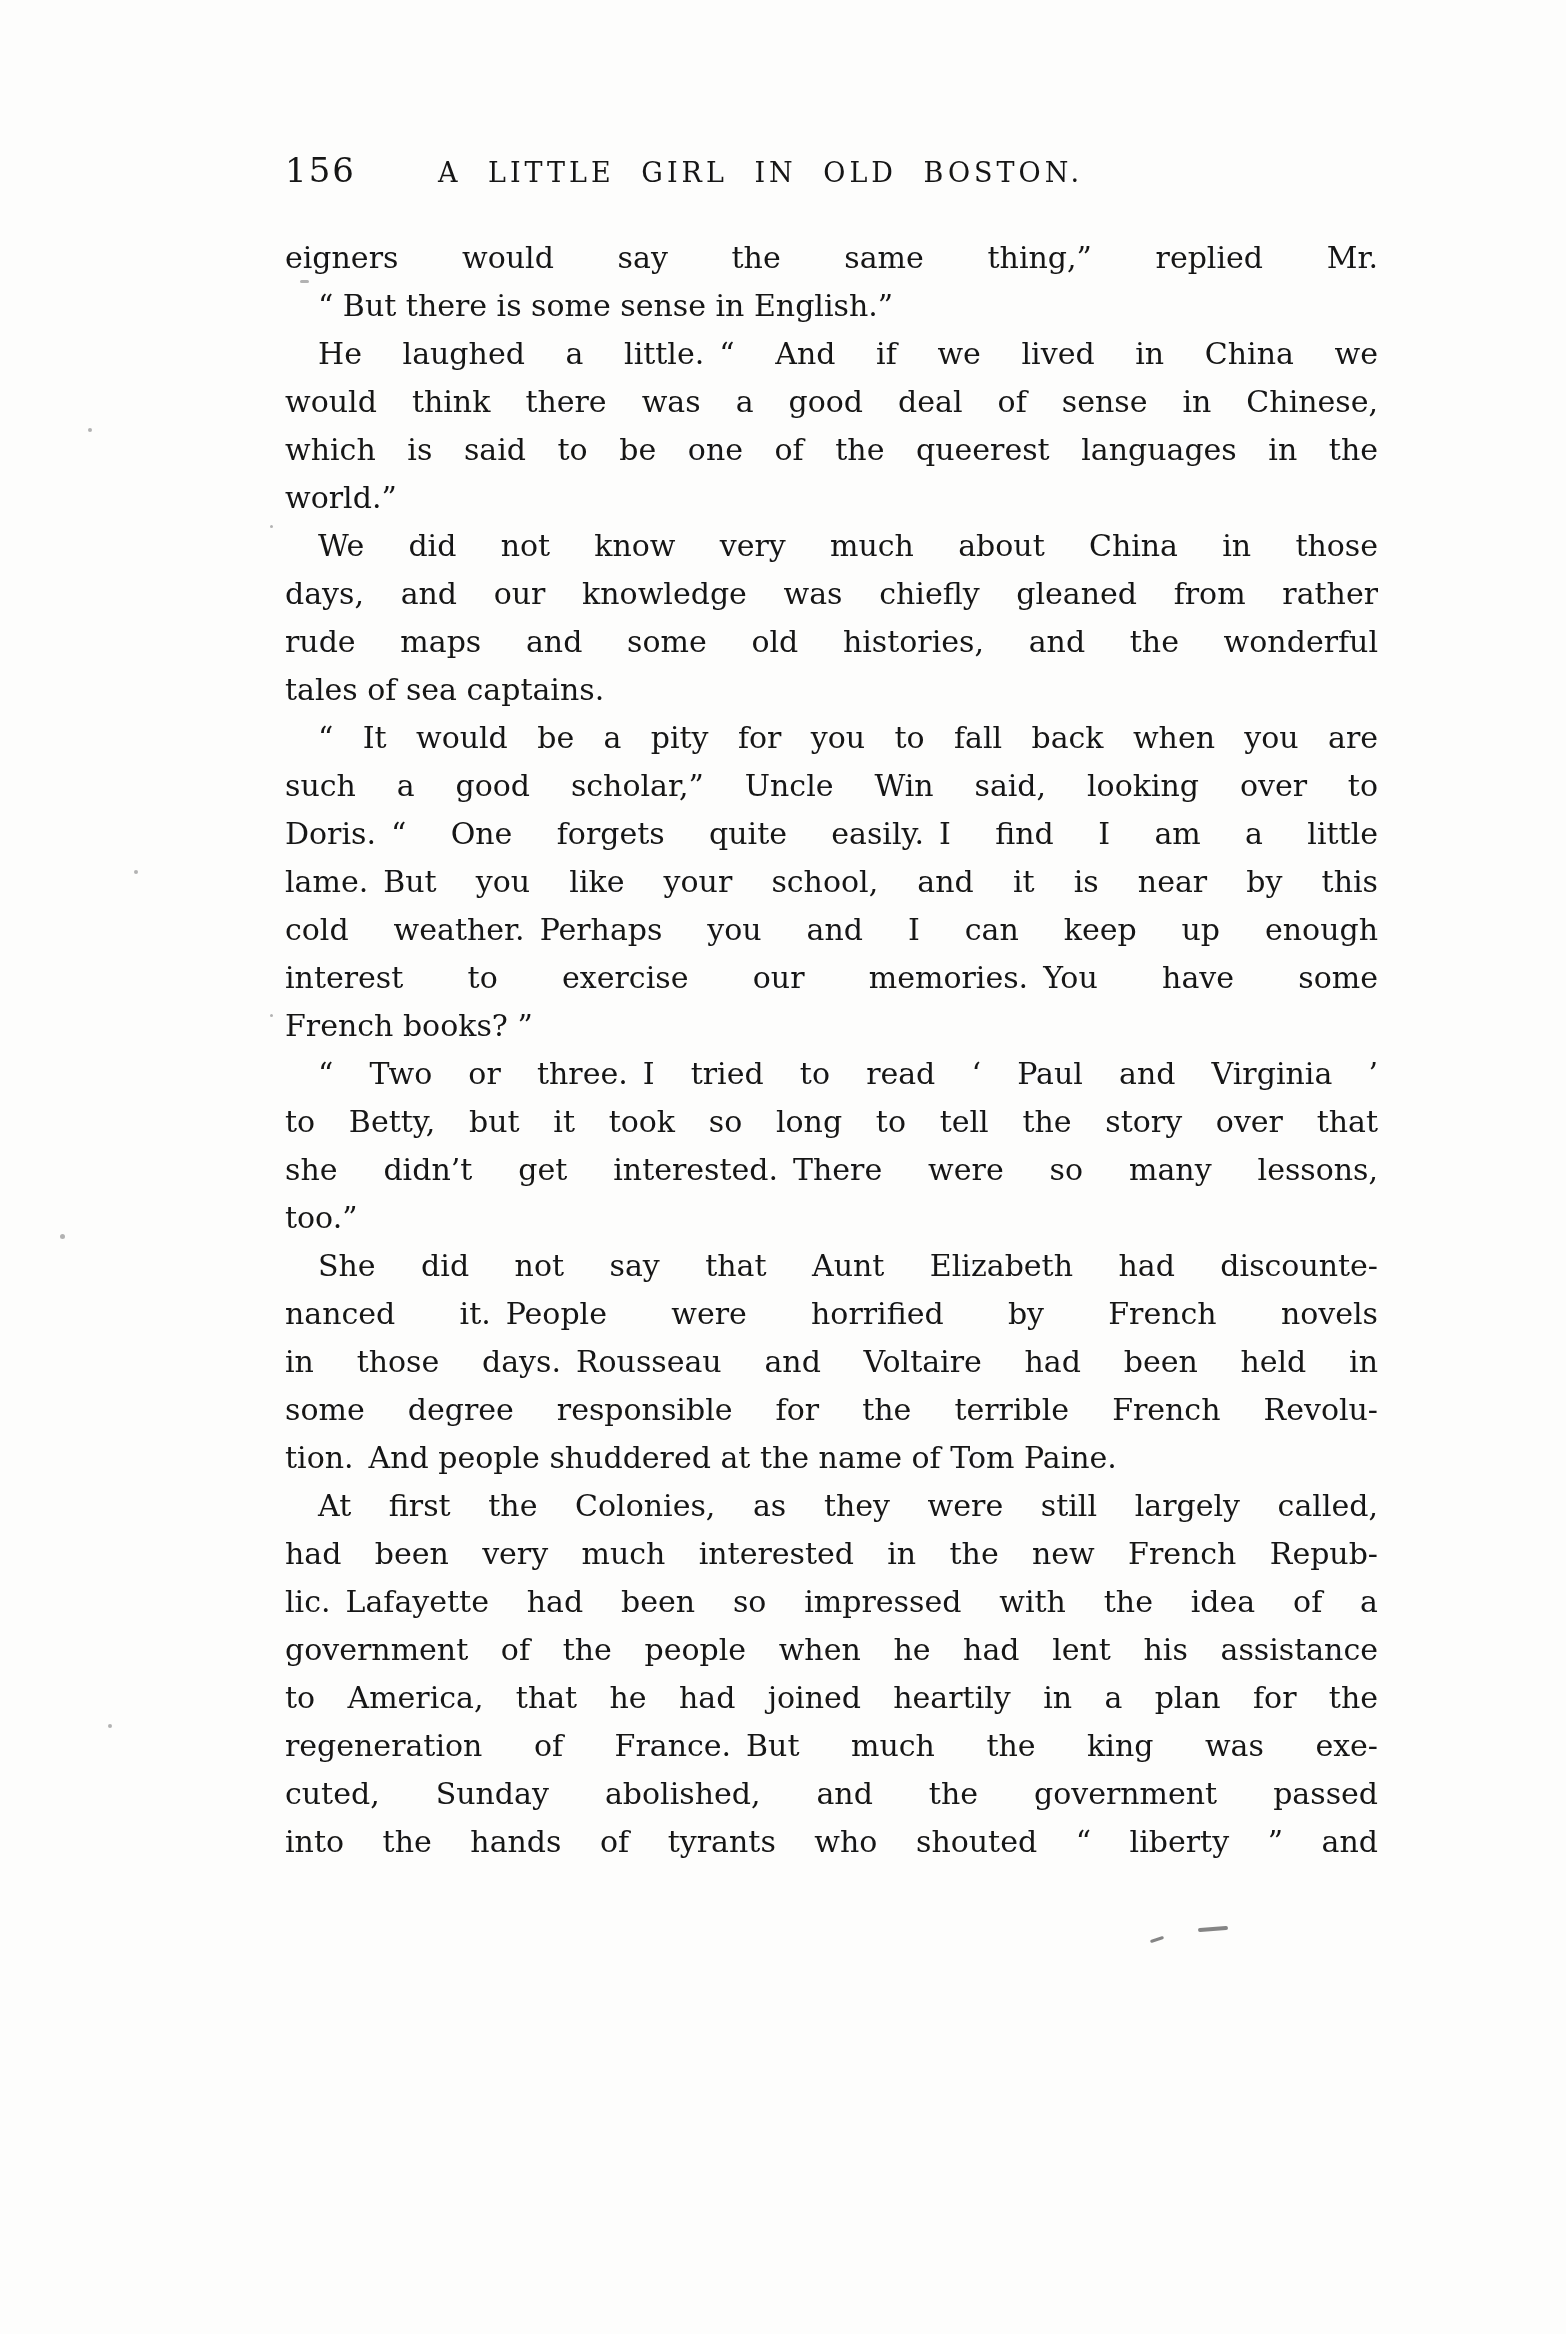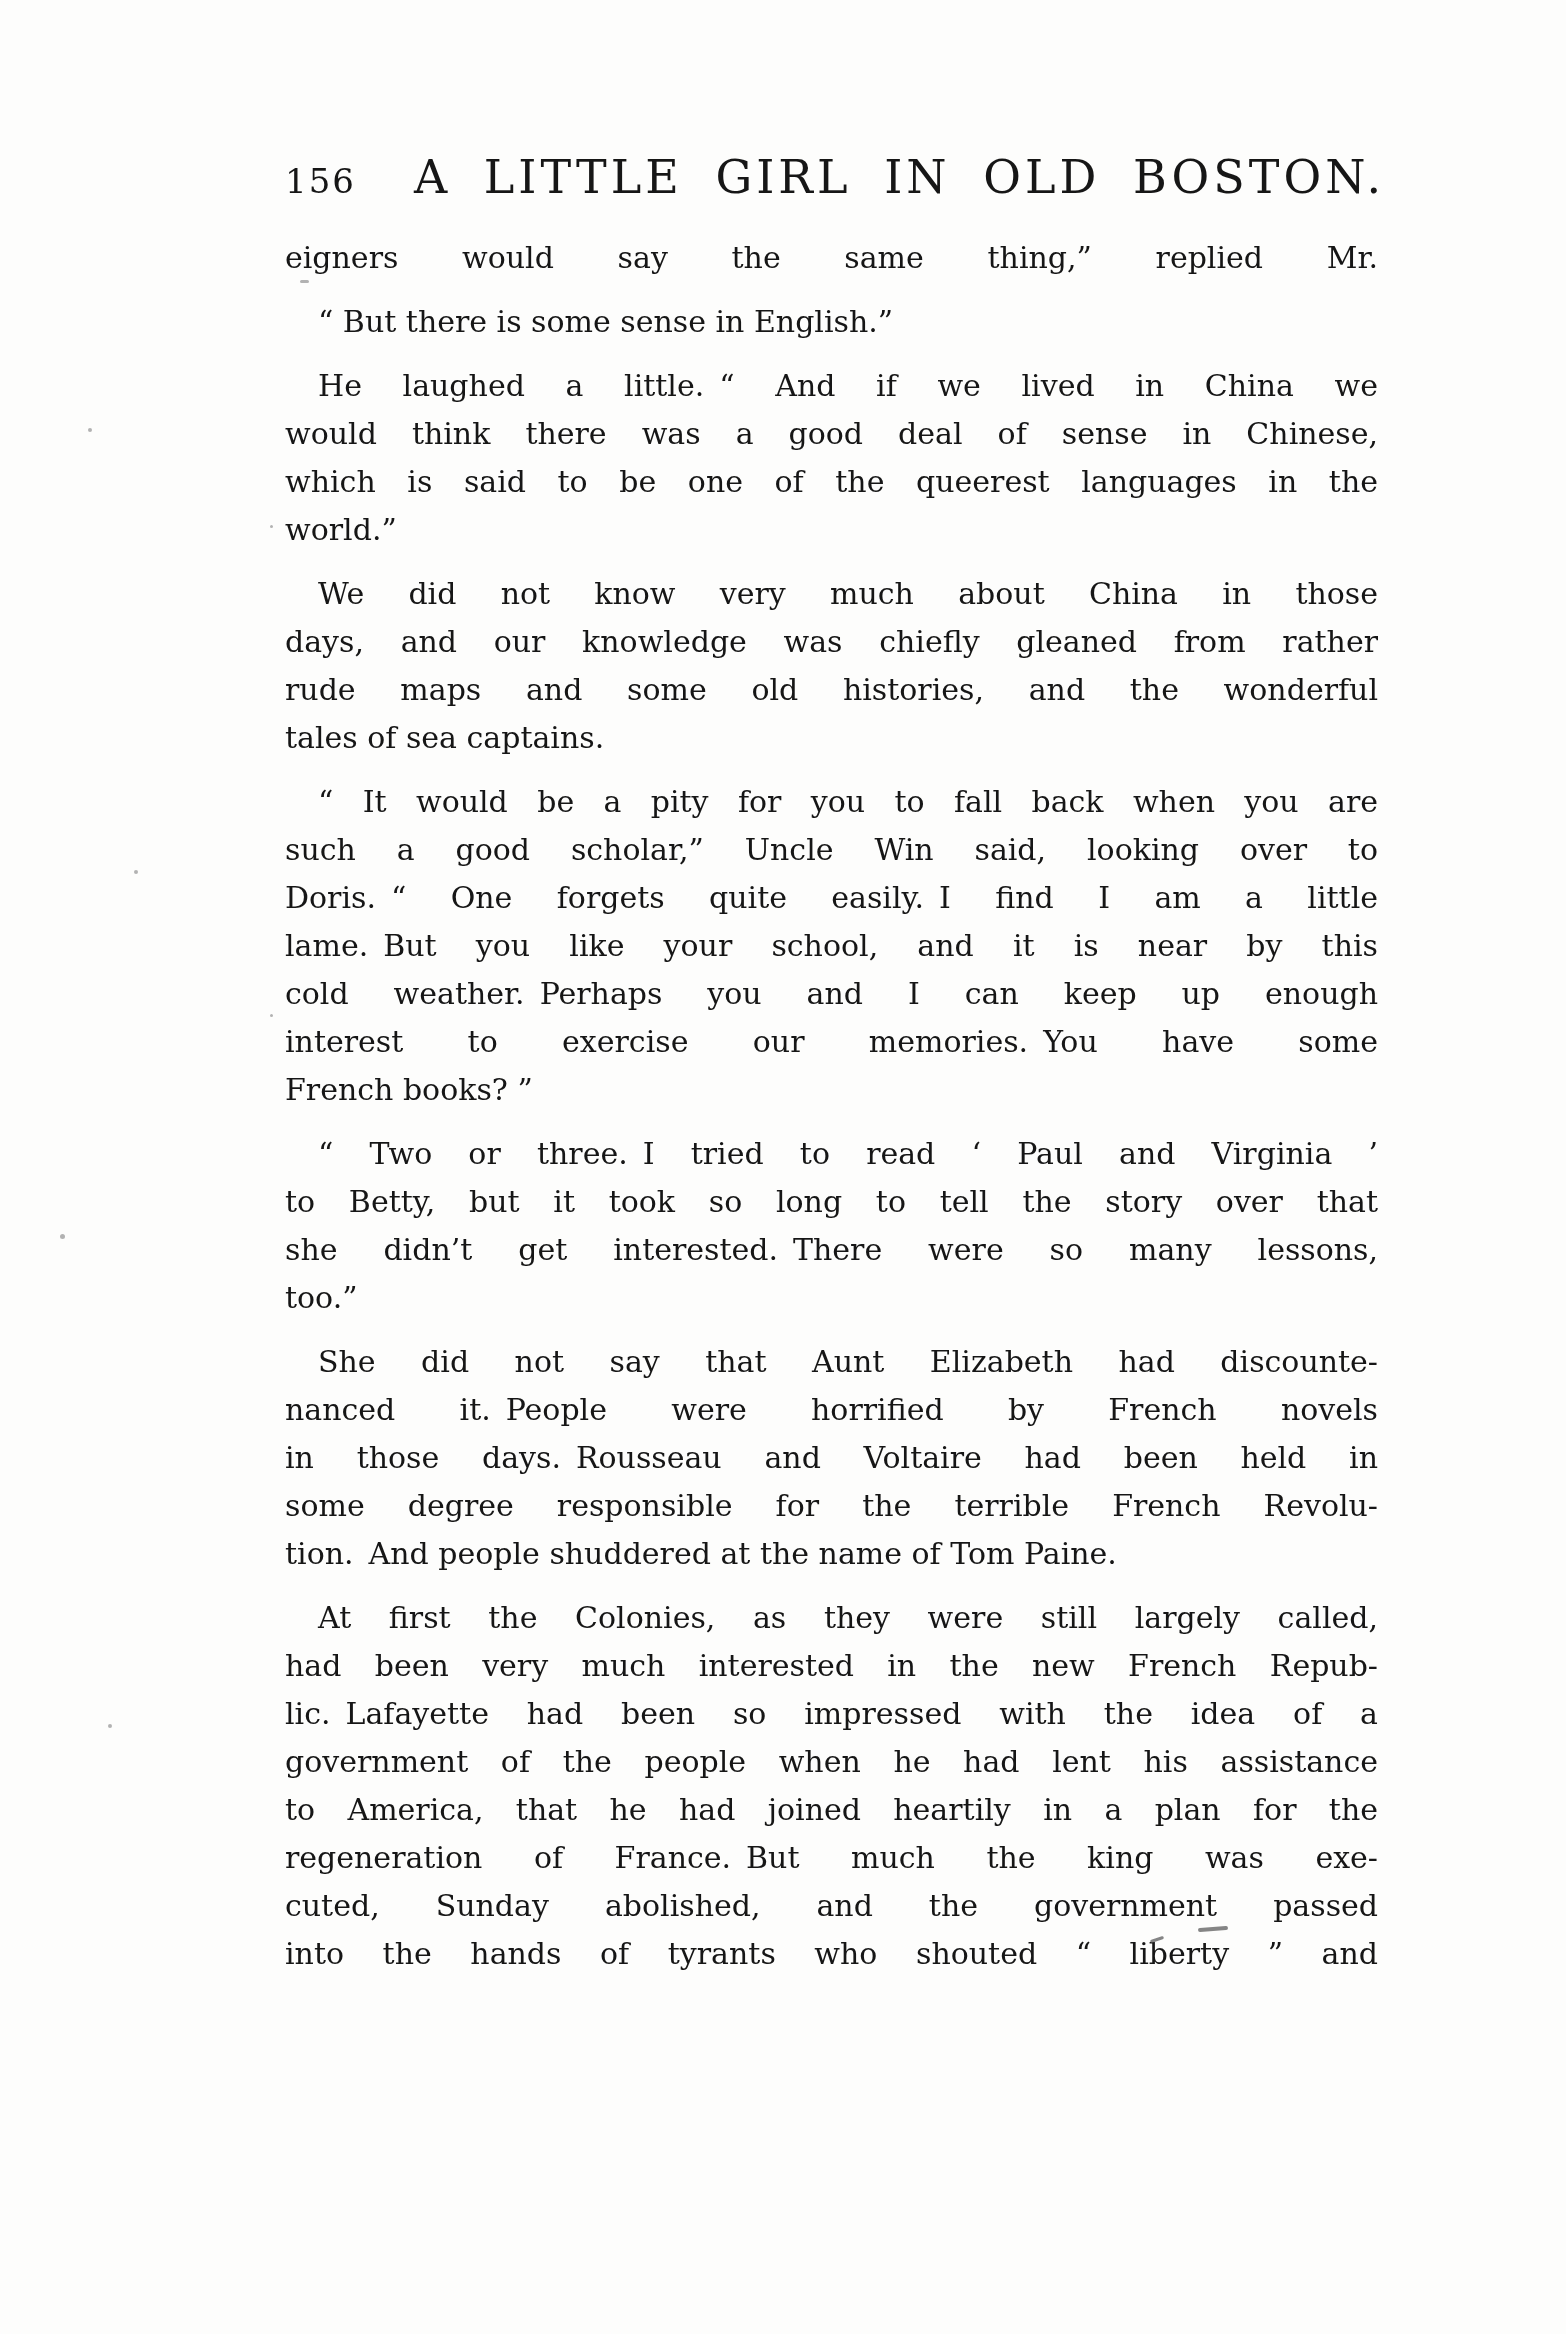--- a/index.html
+++ b/index.html
@@ -22,24 +22,24 @@
     top: 150px;
     width: 1093px;
     height: 50px;
     white-space: nowrap;
   }
   .pagenum {
     font-size: 34px;
     letter-spacing: 2px;
   }
   .title {
-    font-size: 46px;
+    font-size: 27px;
     letter-spacing: 4px;
     word-spacing: 14px;
-    margin-left: 58px;
+    margin-left: 82px;
   }
   .body {
     position: absolute;
     left: 285px;
     top: 234px;
     width: 1093px;
   }
   .line {
     height: 48px;
     line-height: 48px;
@@ -47,21 +47,20 @@
     text-align: left;
     overflow: hidden;
     white-space: normal;
   }
   .line.just {
     text-align: justify;
     text-align-last: justify;
   }
   .line.indent {
     padding-left: 33px;
-    margin-top: 16px;
   }
   
   .speck {
     position: absolute;
     background: #8a8a8a;
     border-radius: 50%;
     opacity: 0.65;
   }
   .smudge {
     position: absolute;

